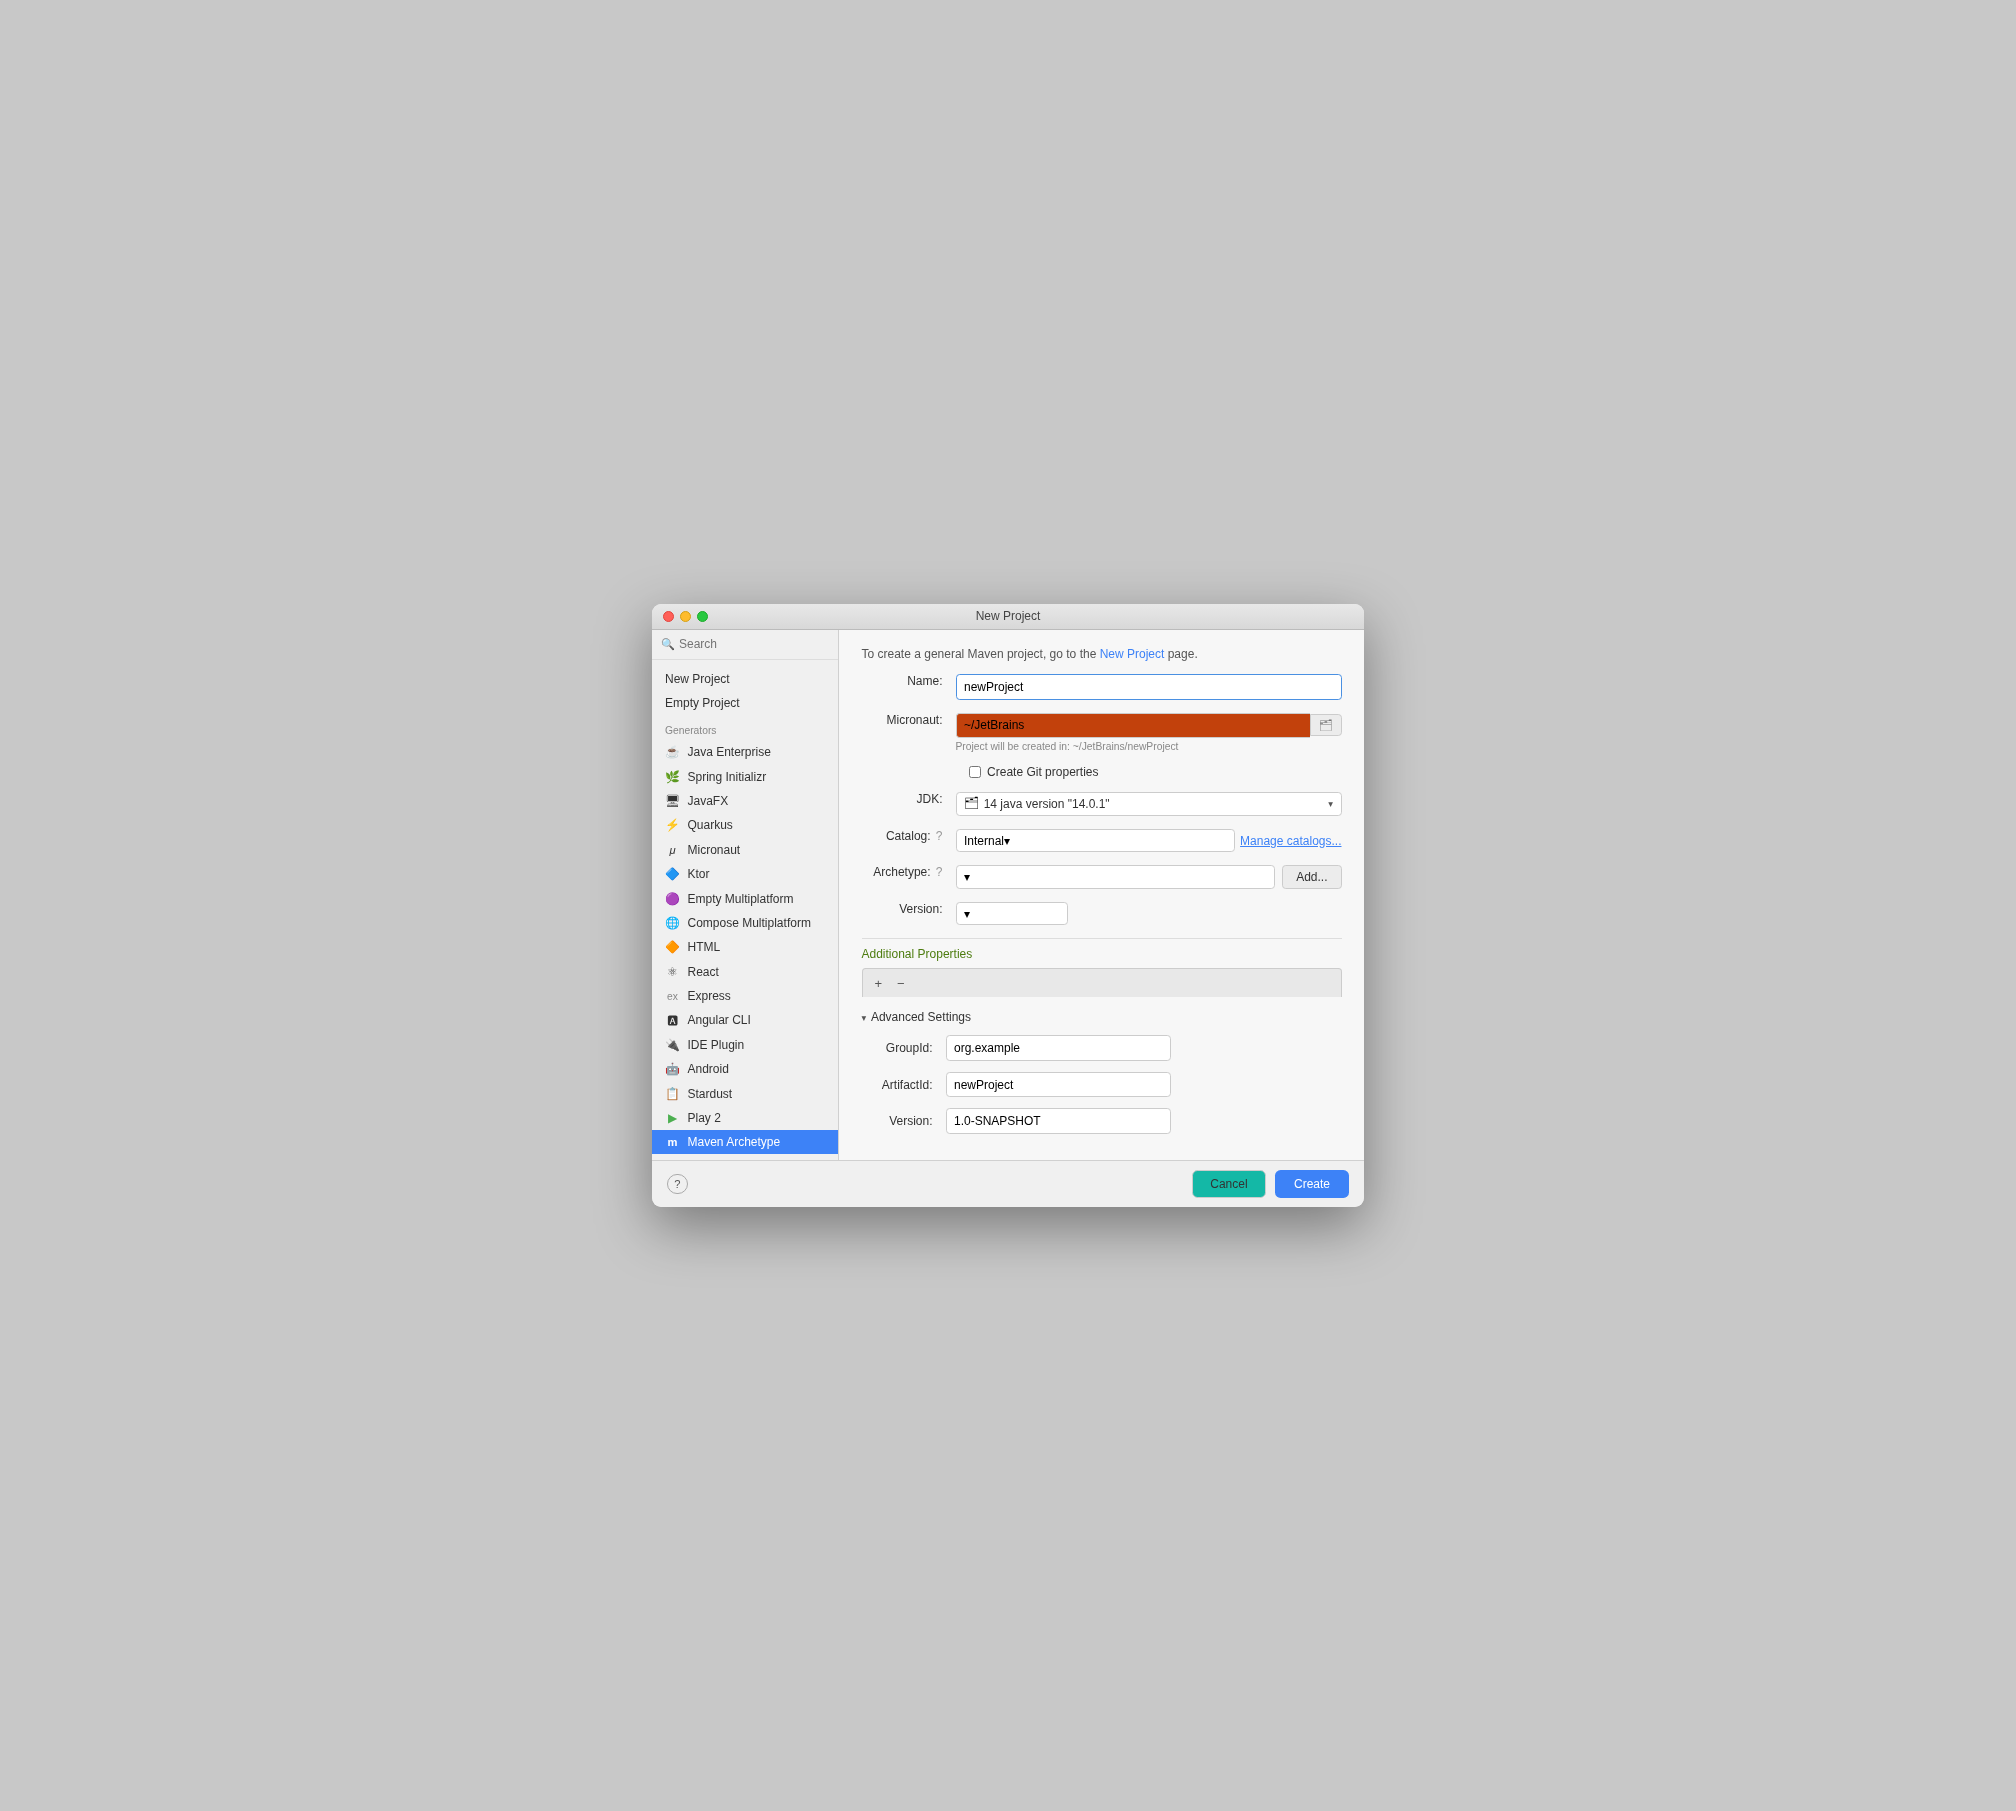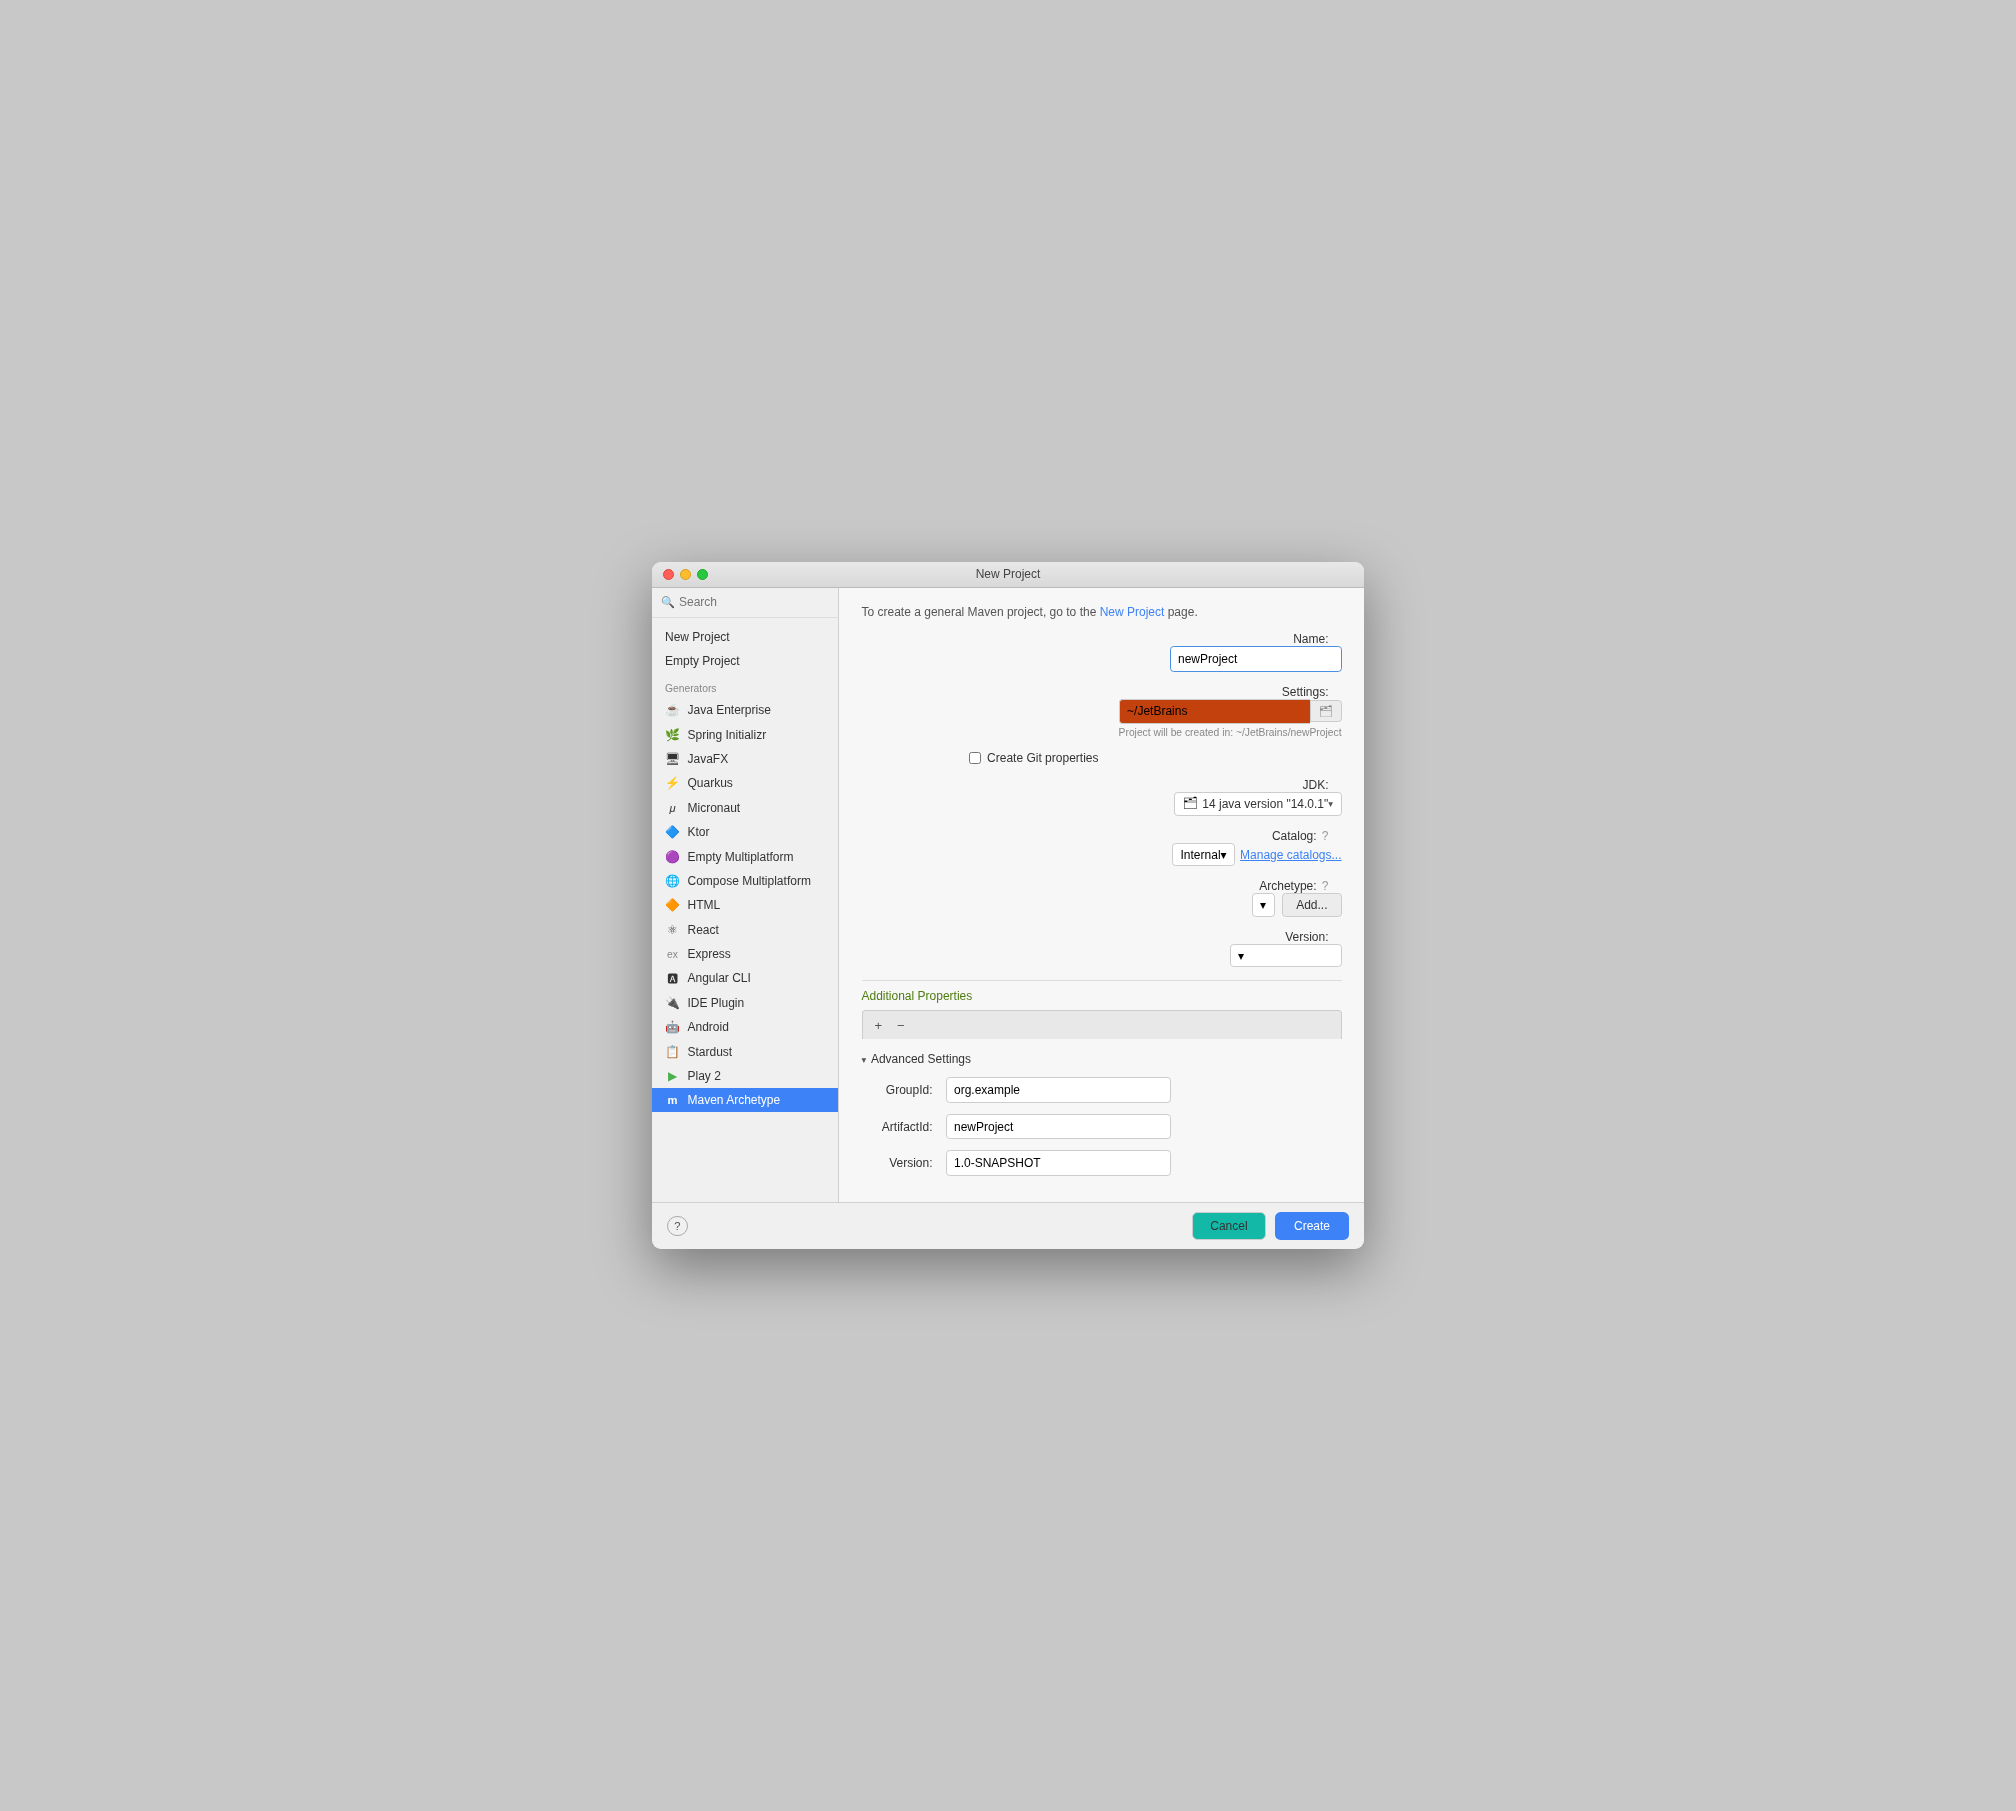--- a/index.html
+++ b/index.html
@@ -137,23 +137,22 @@
     .content-header a {
       color: #3d82f7;
       text-decoration: none;
     }
     .form-area {
       padding: 0 22.5px 15px 22.5px;
       flex: 1;
     }
     .form-row {
       display: flex;
-      align-items: flex-end;
+      align-items: flex-start;
       margin-bottom: 13px;
-      flex-direction: column;
     }
     .form-label {
       width: 94px;
       text-align: right;
       padding-right: 13px;
       font-size: 12px;
       color: #333;
       flex-shrink: 0;
     }
     .form-label .help-icon {
@@ -550,21 +549,21 @@
       </div>
 
       <div class="form-area">
 
         <div class="form-row">
           <label class="form-label">Name:</label>
           <input type="text" class="form-input" value="newProject" style="">
         </div>
 
         <div class="form-row">
-          <label class="form-label">Settings:</label>
+          <label class="form-label">Micronaut:</label>
           <div class="location-row">
             <div class="location-input-row">
               <input type="text" class="location-input" value="~/JetBrains" style="">
               <div class="location-browse-btn">
                 <span style="color:#777;font-size:11.2px;">🗂</span>
               </div>
             </div>
             <div class="location-hint">Project will be created in: ~/JetBrains/newProject</div>
           </div>
         </div>

